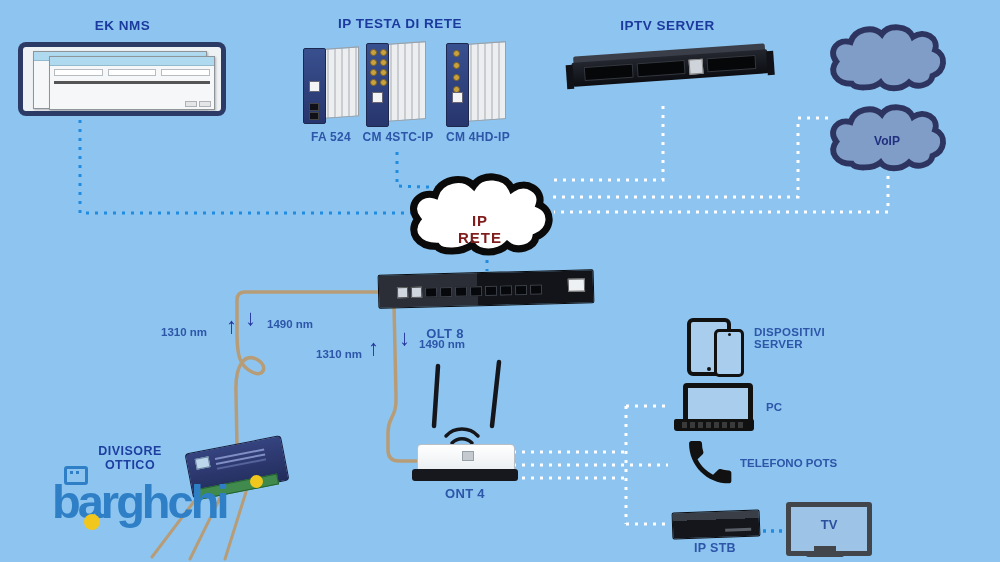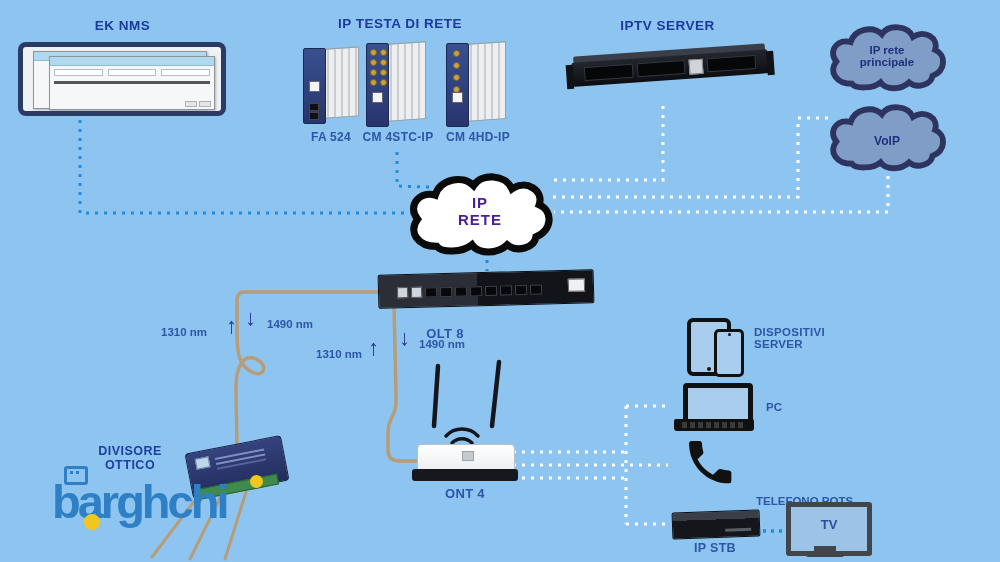--- a/index.html
+++ b/index.html
@@ -207,37 +207,33 @@
       <div class="bay"></div>
     </div>
     <div class="ear" style="left:-6px;"></div>
     <div class="ear" style="right:-6px;"></div>
   </div>
 
   <div class="abs cloudbox" style="left:820px;top:20px;width:134px;height:78px;">
     <svg viewBox="0 0 200 120" width="134" height="78">
       <path d="M46 98 C22 98 10 80 22 64 C8 46 26 28 44 34 C50 14 78 8 92 22 C102 6 132 8 140 26 C158 14 180 28 174 46 C192 54 190 78 170 86 C168 100 146 106 134 96 C122 108 98 108 90 96 C78 106 52 106 46 98 Z" fill="#7f9dc6" stroke="#2d3460" stroke-width="9"></path>
     </svg>
-    <div class="cloudtxt" style="top:24px;font-size:11.5px;">
-      <div>IP rete</div>
-      <div>principale</div>
-    </div>
   </div>
   <div class="abs cloudbox" style="left:820px;top:100px;width:134px;height:78px;">
     <svg viewBox="0 0 200 120" width="134" height="78">
       <path d="M46 98 C22 98 10 80 22 64 C8 46 26 28 44 34 C50 14 78 8 92 22 C102 6 132 8 140 26 C158 14 180 28 174 46 C192 54 190 78 170 86 C168 100 146 106 134 96 C122 108 98 108 90 96 C78 106 52 106 46 98 Z" fill="#7f9dc6" stroke="#2d3460" stroke-width="9"></path>
     </svg>
     <div class="cloudtxt" style="top:34px;font-size:12px;">VoIP</div>
   </div>
 
   <div class="abs cloudbox" style="left:396px;top:168px;width:168px;height:96px;">
     <svg viewBox="0 0 200 120" width="168" height="96">
       <path d="M46 98 C22 98 10 80 22 64 C8 46 26 28 44 34 C50 14 78 8 92 22 C102 6 132 8 140 26 C158 14 180 28 174 46 C192 54 190 78 170 86 C168 100 146 106 134 96 C122 108 98 108 90 96 C78 106 52 106 46 98 Z" fill="#ffffff" stroke="#0a0a0a" stroke-width="9"></path>
     </svg>
-    <div class="cloudtxt" style="top:26px;font-size:15px;color:#4c1d95;letter-spacing:1px;">
+    <div class="cloudtxt" style="top:44px;font-size:15px;color:#7f1d1d;letter-spacing:1px;">
       <div>IP</div>
       <div>RETE</div>
     </div>
   </div>
 
   <div class="abs olt">
     <div class="olt-ports">
       <div class="rj"></div>
       <div class="rj"></div>
       <div class="sfp"></div>
@@ -288,21 +284,21 @@
     <div>DISPOSITIVI</div>
     <div>SERVER</div>
   </div>
 
   <div class="abs lap-scr"></div>
   <div class="abs lap-base">
       <div class="lap-keys"></div>
     </div>
   <div class="abs fl" style="left:754px;top:401px;margin-left:12px;">PC</div>
 
-  <div class="abs fl" style="left:756px;top:457px;margin-top:38px;">TELEFONO POTS</div>
+  <div class="abs fl" style="left:740px;top:457px;">TELEFONO POTS</div>
 
   <div class="abs stb">
       <div class="stb-det"></div>
     </div>
   <div class="abs sub" style="left:672px;top:541px;width:86px;font-size:12.5px;">IP STB</div>
 
   <div class="abs tv">
     <div class="tvlabel">TV</div>
   </div>
   <div class="abs tv-neck"></div>

